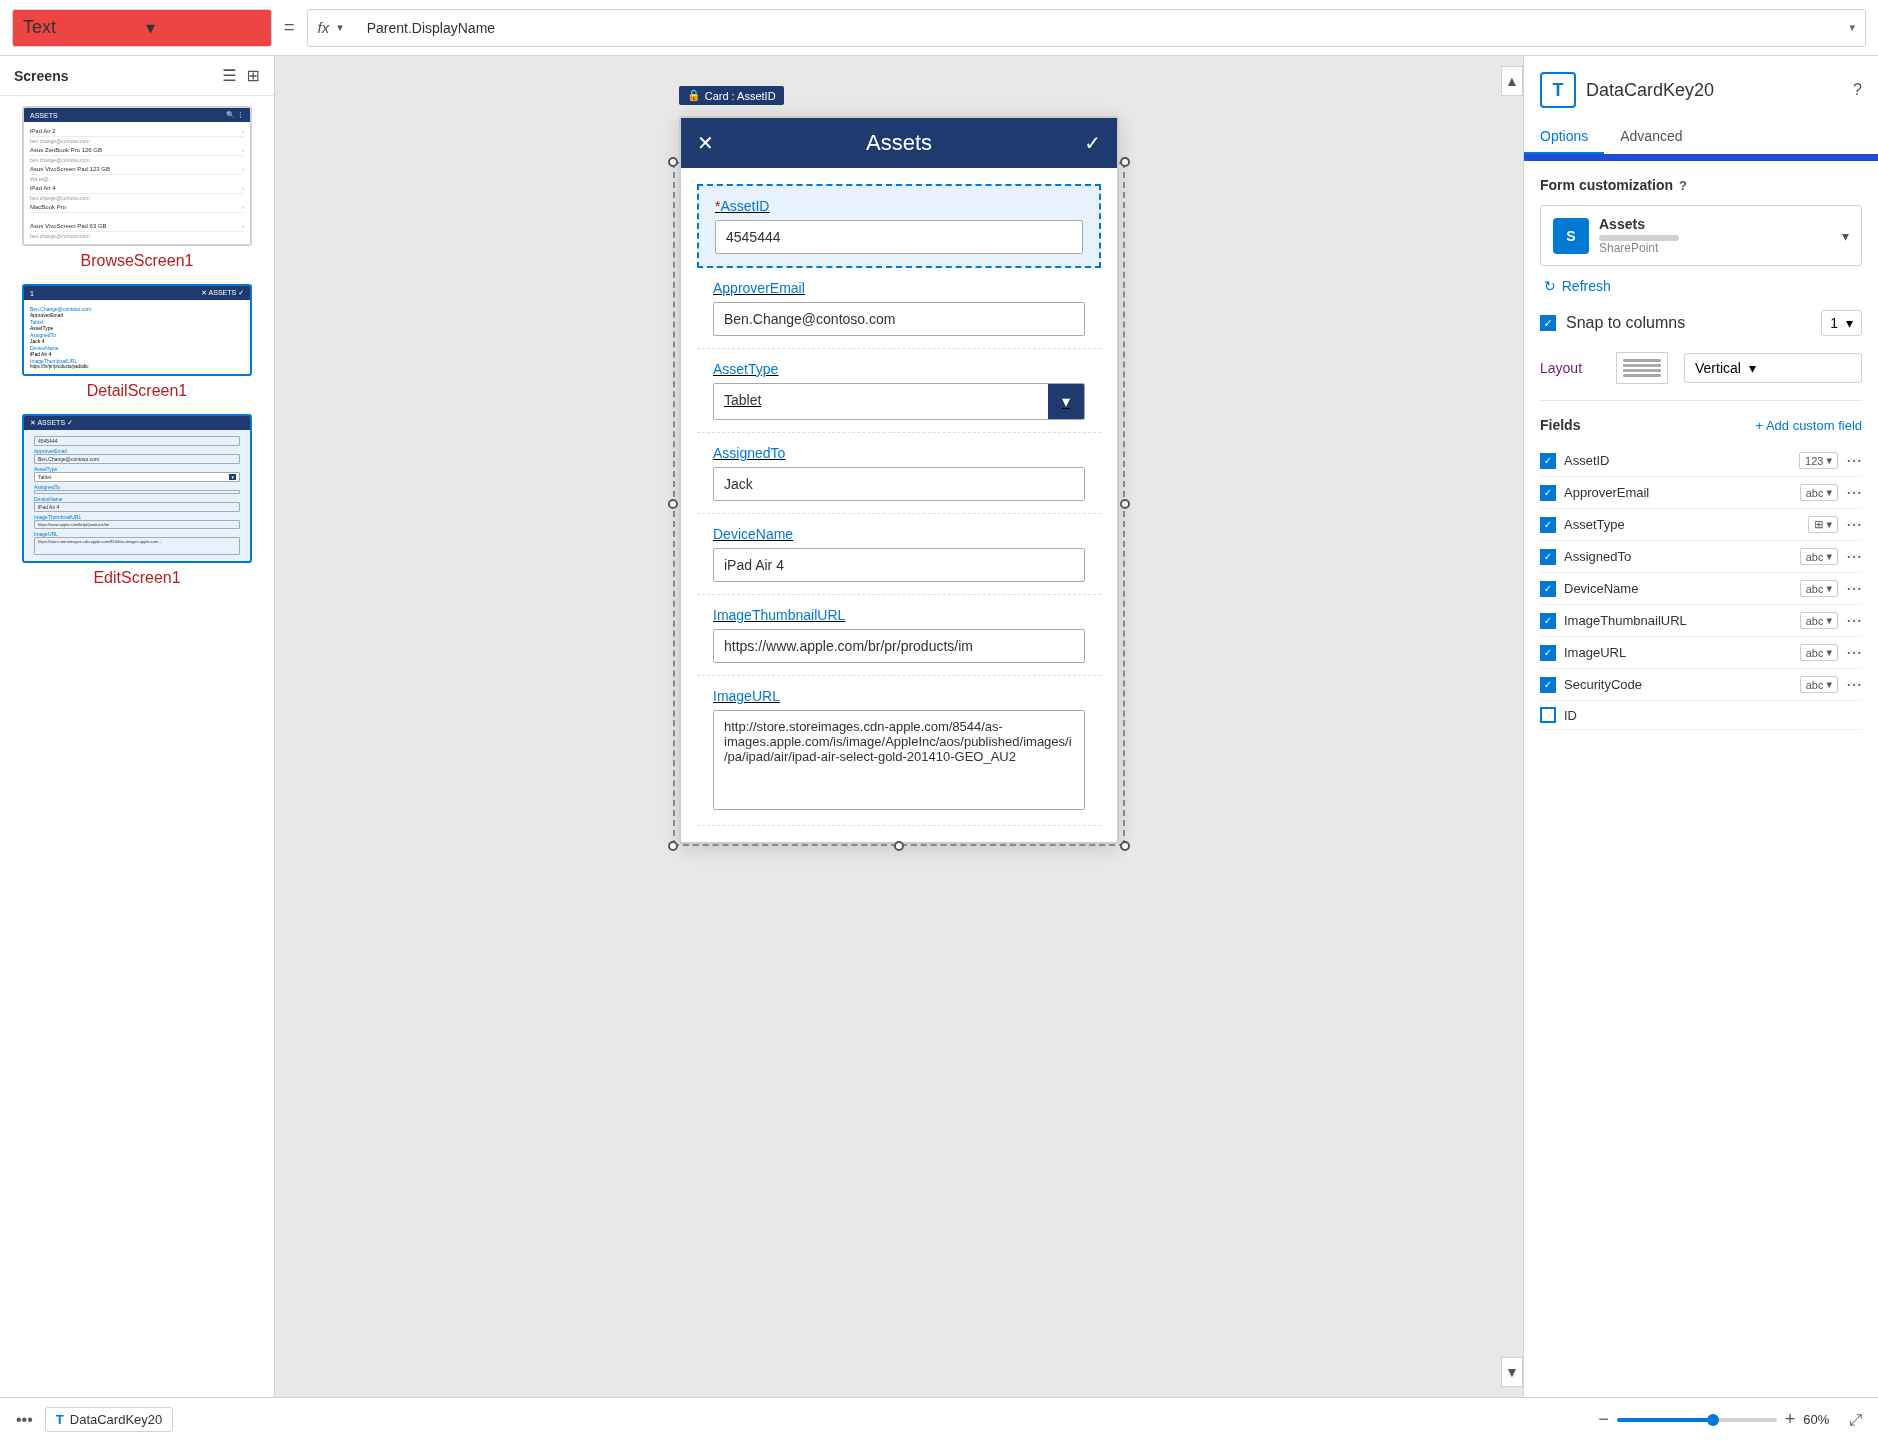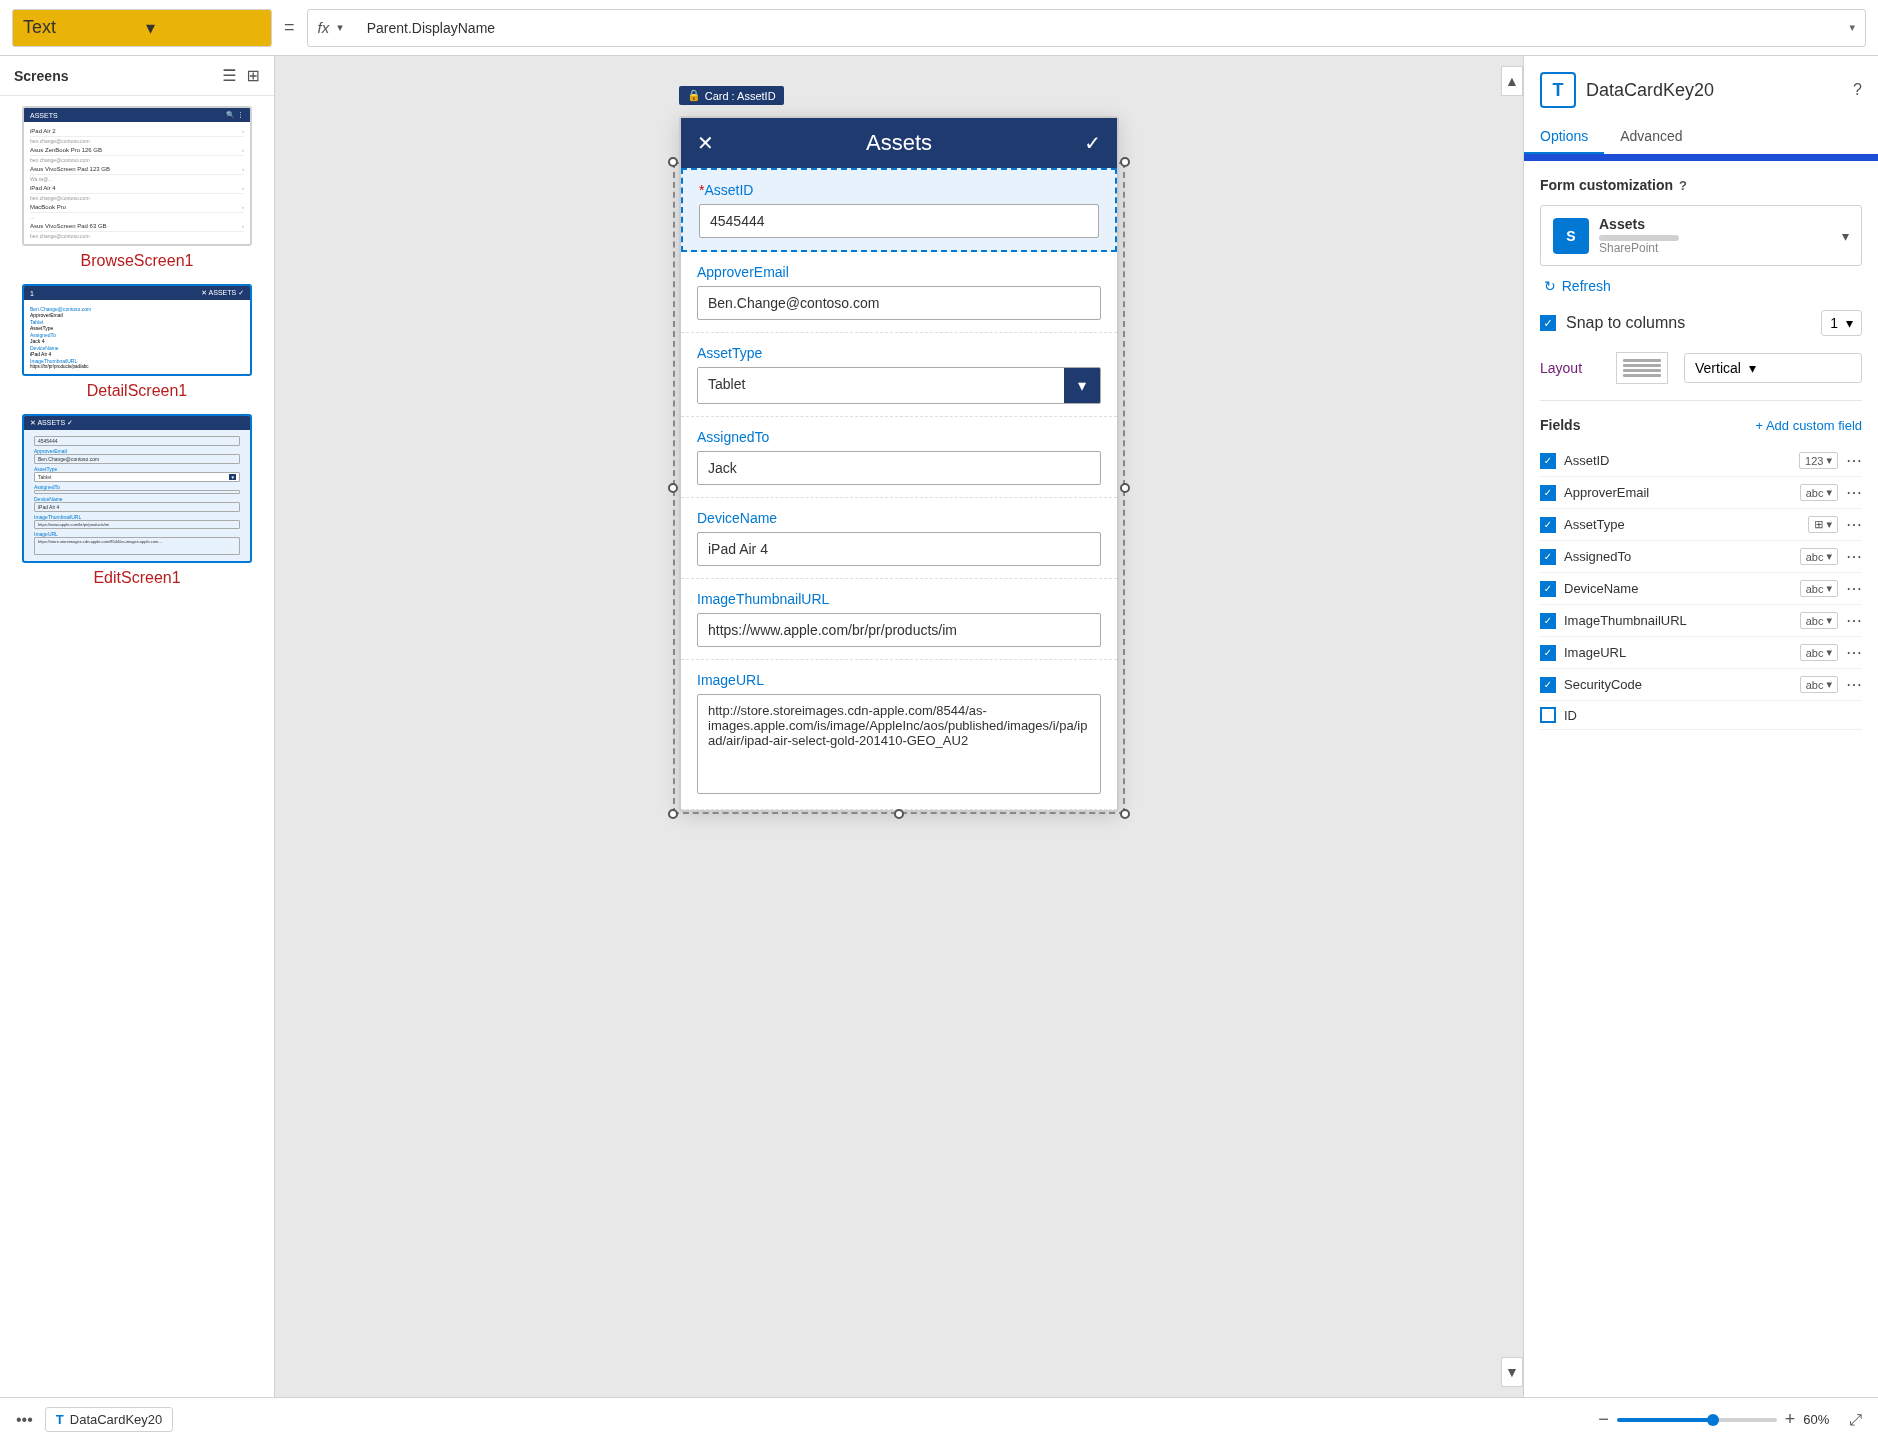--- a/index.html
+++ b/index.html
@@ -5,21 +5,21 @@
     * { box-sizing: border-box; margin: 0; padding: 0; }
     body { font-family: 'Segoe UI', Arial, sans-serif; font-size: 14px; background: #f3f3f3; display: flex; flex-direction: column; height: 1441px; width: 1878px; overflow: hidden; }
 
     
     .top-bar {
       display: flex; align-items: center; background: #fff; border-bottom: 1px solid #d1d1d1;
       height: 56px; padding: 0 12px; gap: 0; flex-shrink: 0;
     }
     .top-bar-control-type {
       display: flex; align-items: center; border: 1px solid #d1d1d1; border-radius: 3px;
-      height: 38px; min-width: 260px; padding: 0 10px; background: #eab308; gap: 8px;
+      height: 38px; min-width: 260px; padding: 0 10px; background: #ef4444; gap: 8px;
     }
     .top-bar-control-type span { font-size: 18px; font-weight: 400; color: #333; flex: 1; }
     .top-bar-chevron { color: #666; font-size: 12px; }
     .top-bar-equals { padding: 0 12px; color: #555; font-size: 18px; }
     .fx-bar {
       display: flex; align-items: center; border: 1px solid #d1d1d1; border-radius: 3px;
       height: 38px; flex: 1; padding: 0 10px; background: #fff; gap: 8px;
     }
     .fx-label { color: #555; font-style: italic; font-size: 15px; }
     .fx-chevron { color: #555; font-size: 11px; }
@@ -114,21 +114,21 @@
     }
     .handle.tl { top: -5px; left: -5px; }
     .handle.tc { top: -5px; left: calc(50% - 5px); }
     .handle.tr { top: -5px; right: -5px; }
     .handle.ml { top: calc(50% - 5px); left: -5px; }
     .handle.mr { top: calc(50% - 5px); right: -5px; }
     .handle.bl { bottom: -5px; left: -5px; }
     .handle.bc { bottom: -5px; left: calc(50% - 5px); }
     .handle.br { bottom: -5px; right: -5px; }
 
-    .phone-body { padding: 0; }
+    .phone-body { padding: 16px; text-decoration: underline; }
 
     .form-field { padding: 12px 16px; border-bottom: 1px dashed #ddd; }
     .field-label { font-size: 14px; color: #0078d4; margin-bottom: 6px; }
     .field-label .required { color: #c00; }
     .field-input {
       width: 100%; border: 1px solid #aaa; border-radius: 2px; padding: 8px 10px;
       font-size: 14px; color: #333; outline: none;
     }
     .field-select-wrapper {
       display: flex; border: 1px solid #aaa; border-radius: 2px; overflow: hidden;

